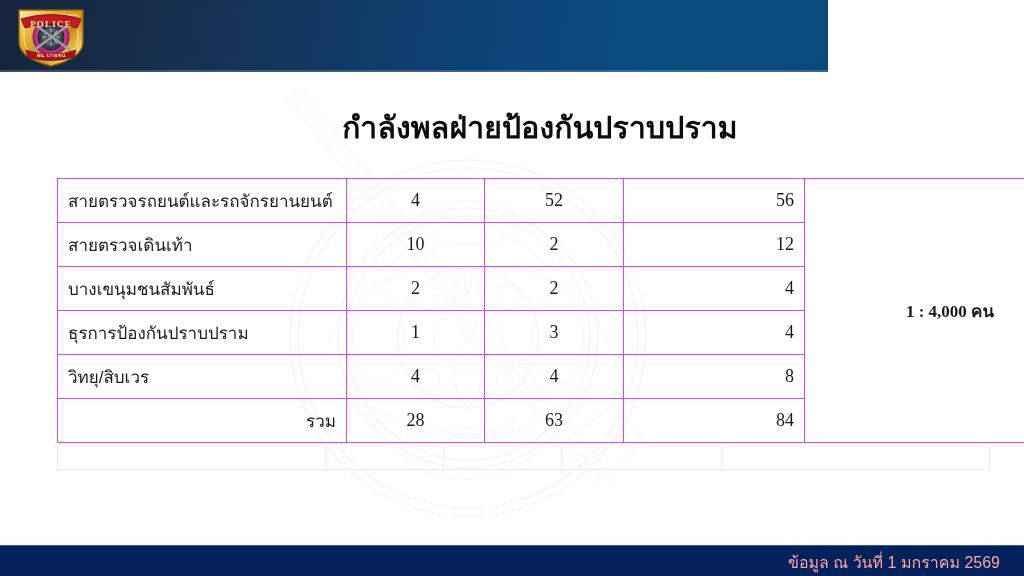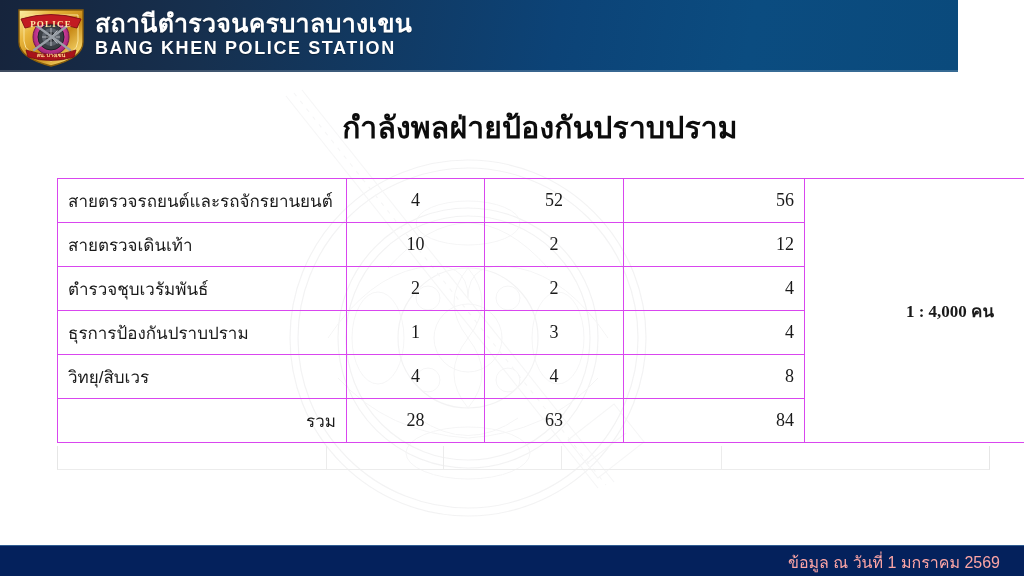--- a/index.html
+++ b/index.html
@@ -24,21 +24,21 @@
     height: 440px;
     pointer-events: none;
     z-index: 0;
     opacity: 0.55;
   }
 
   
   .header-bar {
     position: absolute;
     left: 0; top: 0;
-    width: 958px;
+    width: 828px;
     height: 72px;
     background: linear-gradient(100deg, #16243c 0%, #16304f 22%, #0c4377 58%, #0b4c80 78%, #0a4a7c 100%);
     z-index: 3;
   }
   .header-bar::after {
     content: "";
     position: absolute;
     left: 0; bottom: 0;
     width: 100%;
     height: 2px;
@@ -242,24 +242,20 @@
       </g>
       <path d="M20 18 L56 44" stroke="#9aa0a8" stroke-width="2.2" stroke-linecap="round"></path>
       <path d="M56 18 L20 44" stroke="#9aa0a8" stroke-width="2.2" stroke-linecap="round"></path>
       <path d="M7 13 Q37 4 67 13 L63 22 Q37 14 11 22 Z" fill="#c21b22" stroke="#7d0d12" stroke-width="0.9"></path>
       <text x="37" y="21" font-family="'Liberation Serif', serif" font-size="9" font-weight="bold" fill="#ffe9a8" text-anchor="middle" letter-spacing="1.2">POLICE</text>
       <path d="M12 44 Q37 53 62 44 L60 51 Q37 58 14 51 Z" fill="#a8131a" stroke="#730a10" stroke-width="0.8"></path>
       <text x="37" y="51" font-family="'Liberation Serif', serif" font-size="5.5" font-weight="bold" fill="#ffd98c" text-anchor="middle">สน. บางเขน</text>
     </svg>
   </div>
 
-  <div class="header-text">
-    <div class="header-title-th">สถานีตำรวจนครบาลบางเขน</div>
-    <div class="header-title-en">BANG KHEN POLICE STATION</div>
-  </div>
 </div>
 
 <div class="page-title">กำลังพลฝ่ายป้องกันปราบปราม</div>
 
 <div class="table-wrap">
   <table class="data-table">
     <tbody>
       <tr>
         <td class="c-label">สายตรวจรถยนต์และรถจักรยานยนต์</td>
         <td class="c-n1">4</td>
@@ -267,21 +263,21 @@
         <td class="c-n3">56</td>
         <td class="c-ratio" rowspan="6">1 : 4,000 คน</td>
       </tr>
       <tr>
         <td class="c-label">สายตรวจเดินเท้า</td>
         <td class="c-n1">10</td>
         <td class="c-n2">2</td>
         <td class="c-n3">12</td>
       </tr>
       <tr>
-        <td class="c-label">ตำรวจชุบเวรัมพันธ์</td>
+        <td class="c-label">บางเขนุมชนสัมพันธ์</td>
         <td class="c-n1">2</td>
         <td class="c-n2">2</td>
         <td class="c-n3">4</td>
       </tr>
       <tr>
         <td class="c-label">ธุรการป้องกันปราบปราม</td>
         <td class="c-n1">1</td>
         <td class="c-n2">3</td>
         <td class="c-n3">4</td>
       </tr>

